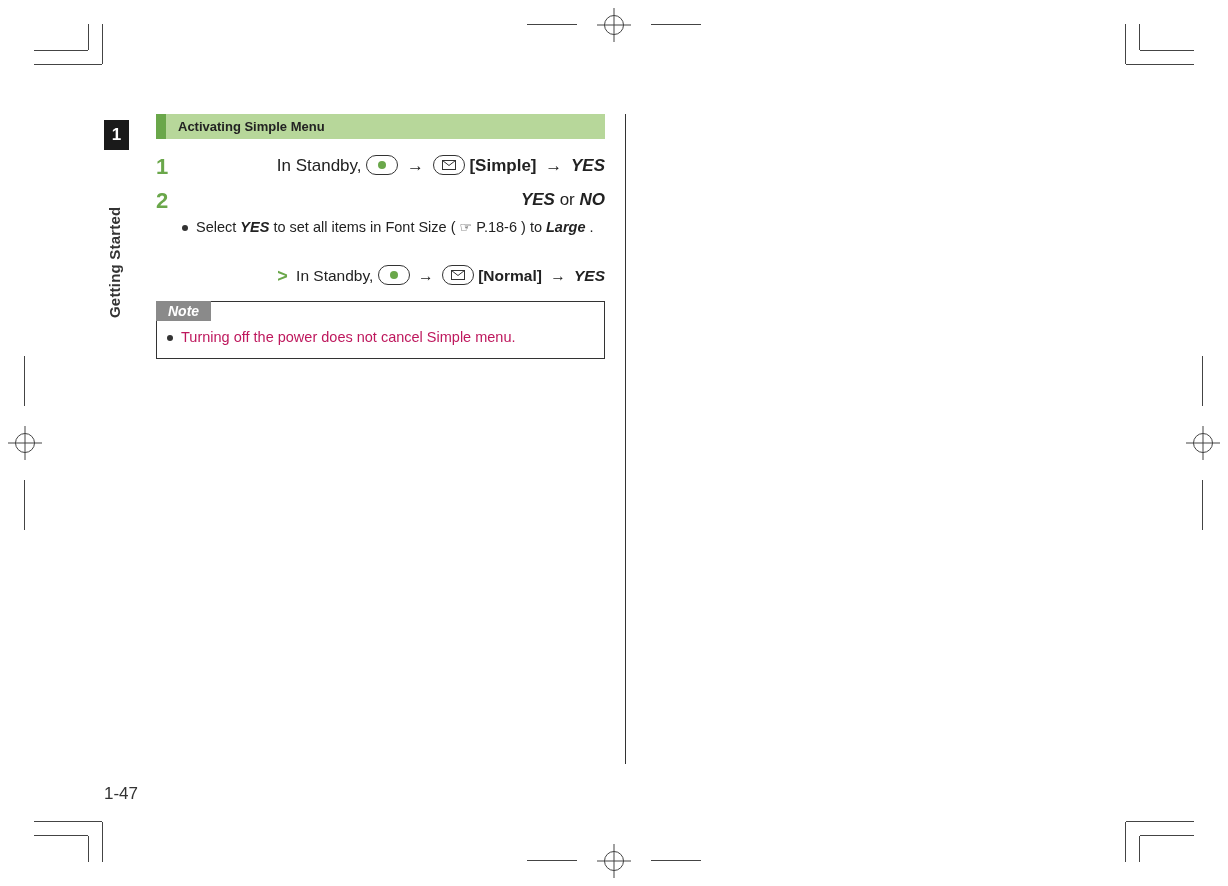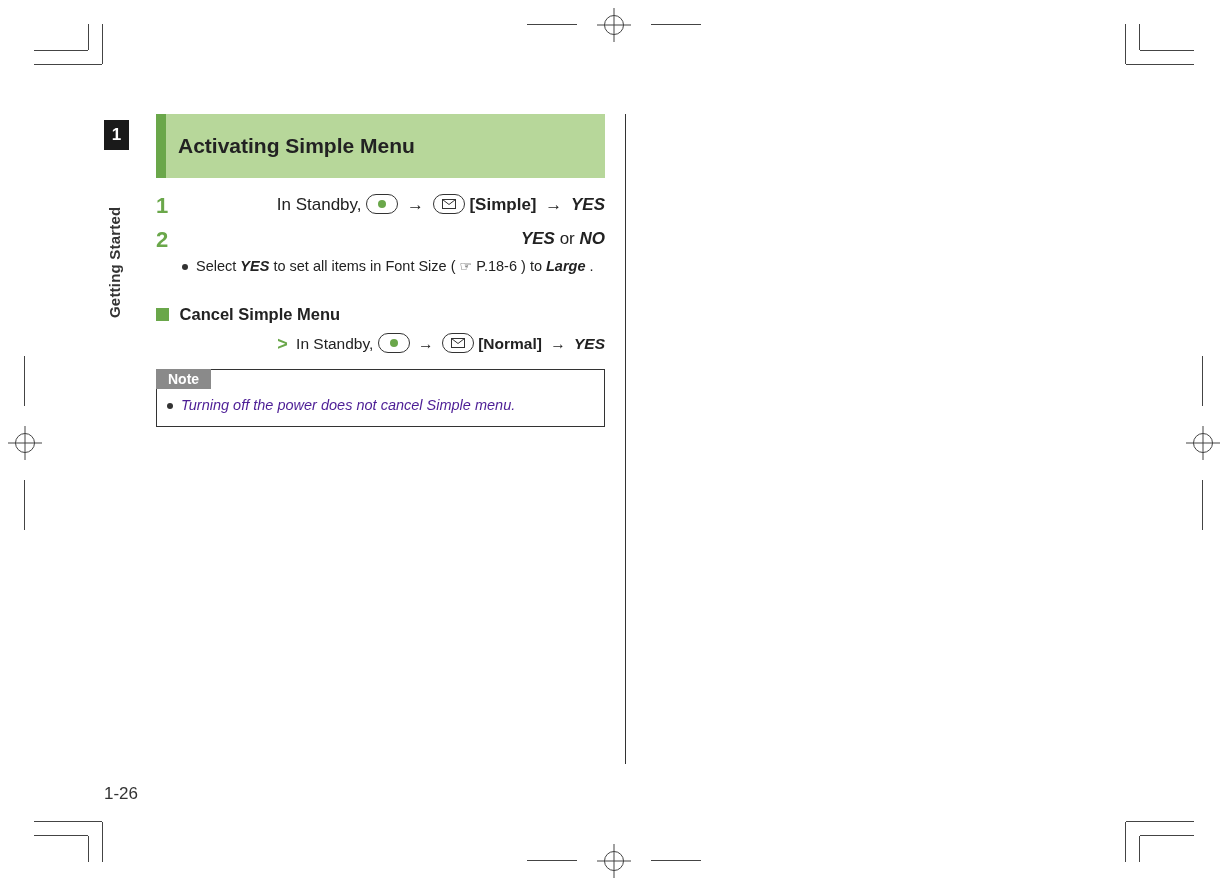--- a/index.html
+++ b/index.html
@@ -54,21 +54,21 @@
     position:absolute; left:60px; top:30px; width:470px; bottom:40px;
     border-right:1px solid #333; padding-right:20px;
   }
   .col-right {
     position:absolute; left:560px; top:30px; width:470px; bottom:40px;
   }
 
   
   .heading-bar {
     background:#b7d79a; border-left:10px solid #6aa74a;
-    padding:20px 12px; font-weight:700; font-size:21px; color:#222;
+    padding:5px 12px; font-weight:700; font-size:13px; color:#222;
     margin-bottom:16px;
   }
 
   
   .step { display:flex; margin:10px 0 4px; }
   .step .num { color:#6aa74a; font-weight:700; font-size:22px; width:26px; flex:none; line-height:1.1; }
   .step .body { flex:1; font-size:17px; color:#222; line-height:1.35;text-align:right; }
 
   .arrow { font-weight:700; padding:0 4px; }
   .bold { font-weight:700; }
@@ -97,23 +97,23 @@
   
   .sq-head { margin-top:14px; font-weight:700; font-size:16.5px; color:#222; }
   .sq-head .sq { display:inline-block; width:13px; height:13px; background:#6aa74a; margin-right:6px; position:relative; top:1px; }
 
   .chev-line { margin-top:10px; font-size:15.5px; color:#222;text-align:right; }
   .chev { color:#6aa74a; font-weight:900; font-size:18px; padding-right:4px; vertical-align:-1px; }
 
   
   .note-box { border:1px solid #333; margin-top:14px; }
   .note-tab { display:inline-block; background:#8a8a8a; color:#fff; font-weight:700;
-    padding:2px 12px; font-size:14px; margin-left:-1px; margin-top:-1px; }
+    padding:2px 12px; font-size:14px; margin-left:-1px; margin-top:-1px;font-style:italic; }
   .note-list { list-style:none; margin:6px 10px 10px 10px; padding:0; }
-  .note-list li { font-size:14.5px; color:#4c1d95; line-height:1.45; margin:3px 0; position:relative; padding-left:14px;font-style:italic; }
+  .note-list li { font-size:14.5px; color:#be185d; line-height:1.45; margin:3px 0; position:relative; padding-left:14px; }
   .note-list li::before { content:""; position:absolute; left:0; top:8px; width:6px; height:6px; background:#333; border-radius:50%; }
 
   .page-num { position:absolute; left:8px; bottom:0; font-size:17px; color:#333; }
 </style>
 </head>
 <body>
 
 <div class="sheet">
 
   <div class="regmark" style="left:34px; top:24px;">
@@ -213,24 +213,20 @@
           <span class="italic-bold">YES</span>
           <span> to set all items in Font Size (</span>
           <span class="hand">☞</span>
           <span>P.18-6</span>
           <span>) to </span>
           <span class="italic-bold">Large</span>
           <span>.</span>
         </li>
       </ul>
 
-      <div class="sq-head">
-        <span class="sq"></span>
-        <span>Cancel Simple Menu</span>
-      </div>
       <div class="chev-line">
         <span class="chev">&gt;</span>
         <span>In Standby, </span>
         <span class="pill">
             <span class="dot-only"></span>
           </span>
         <span class="arrow">→</span>
         <span class="pill mail">
           <svg viewBox="0 0 14 10">
               <rect x="0.5" y="0.5" width="13" height="9" fill="none" stroke="#333" stroke-width="1"></rect>
@@ -246,15 +242,15 @@
         <span class="note-tab">Note</span>
         <ul class="note-list">
           <li>Turning off the power does not cancel Simple menu.</li>
         </ul>
       </div>
 
     </div>
 
     <div class="col-right"></div>
 
-    <div class="page-num">1-26</div>
+    <div class="page-num">1-47</div>
   </div>
 </div>
 
 </body></html>

